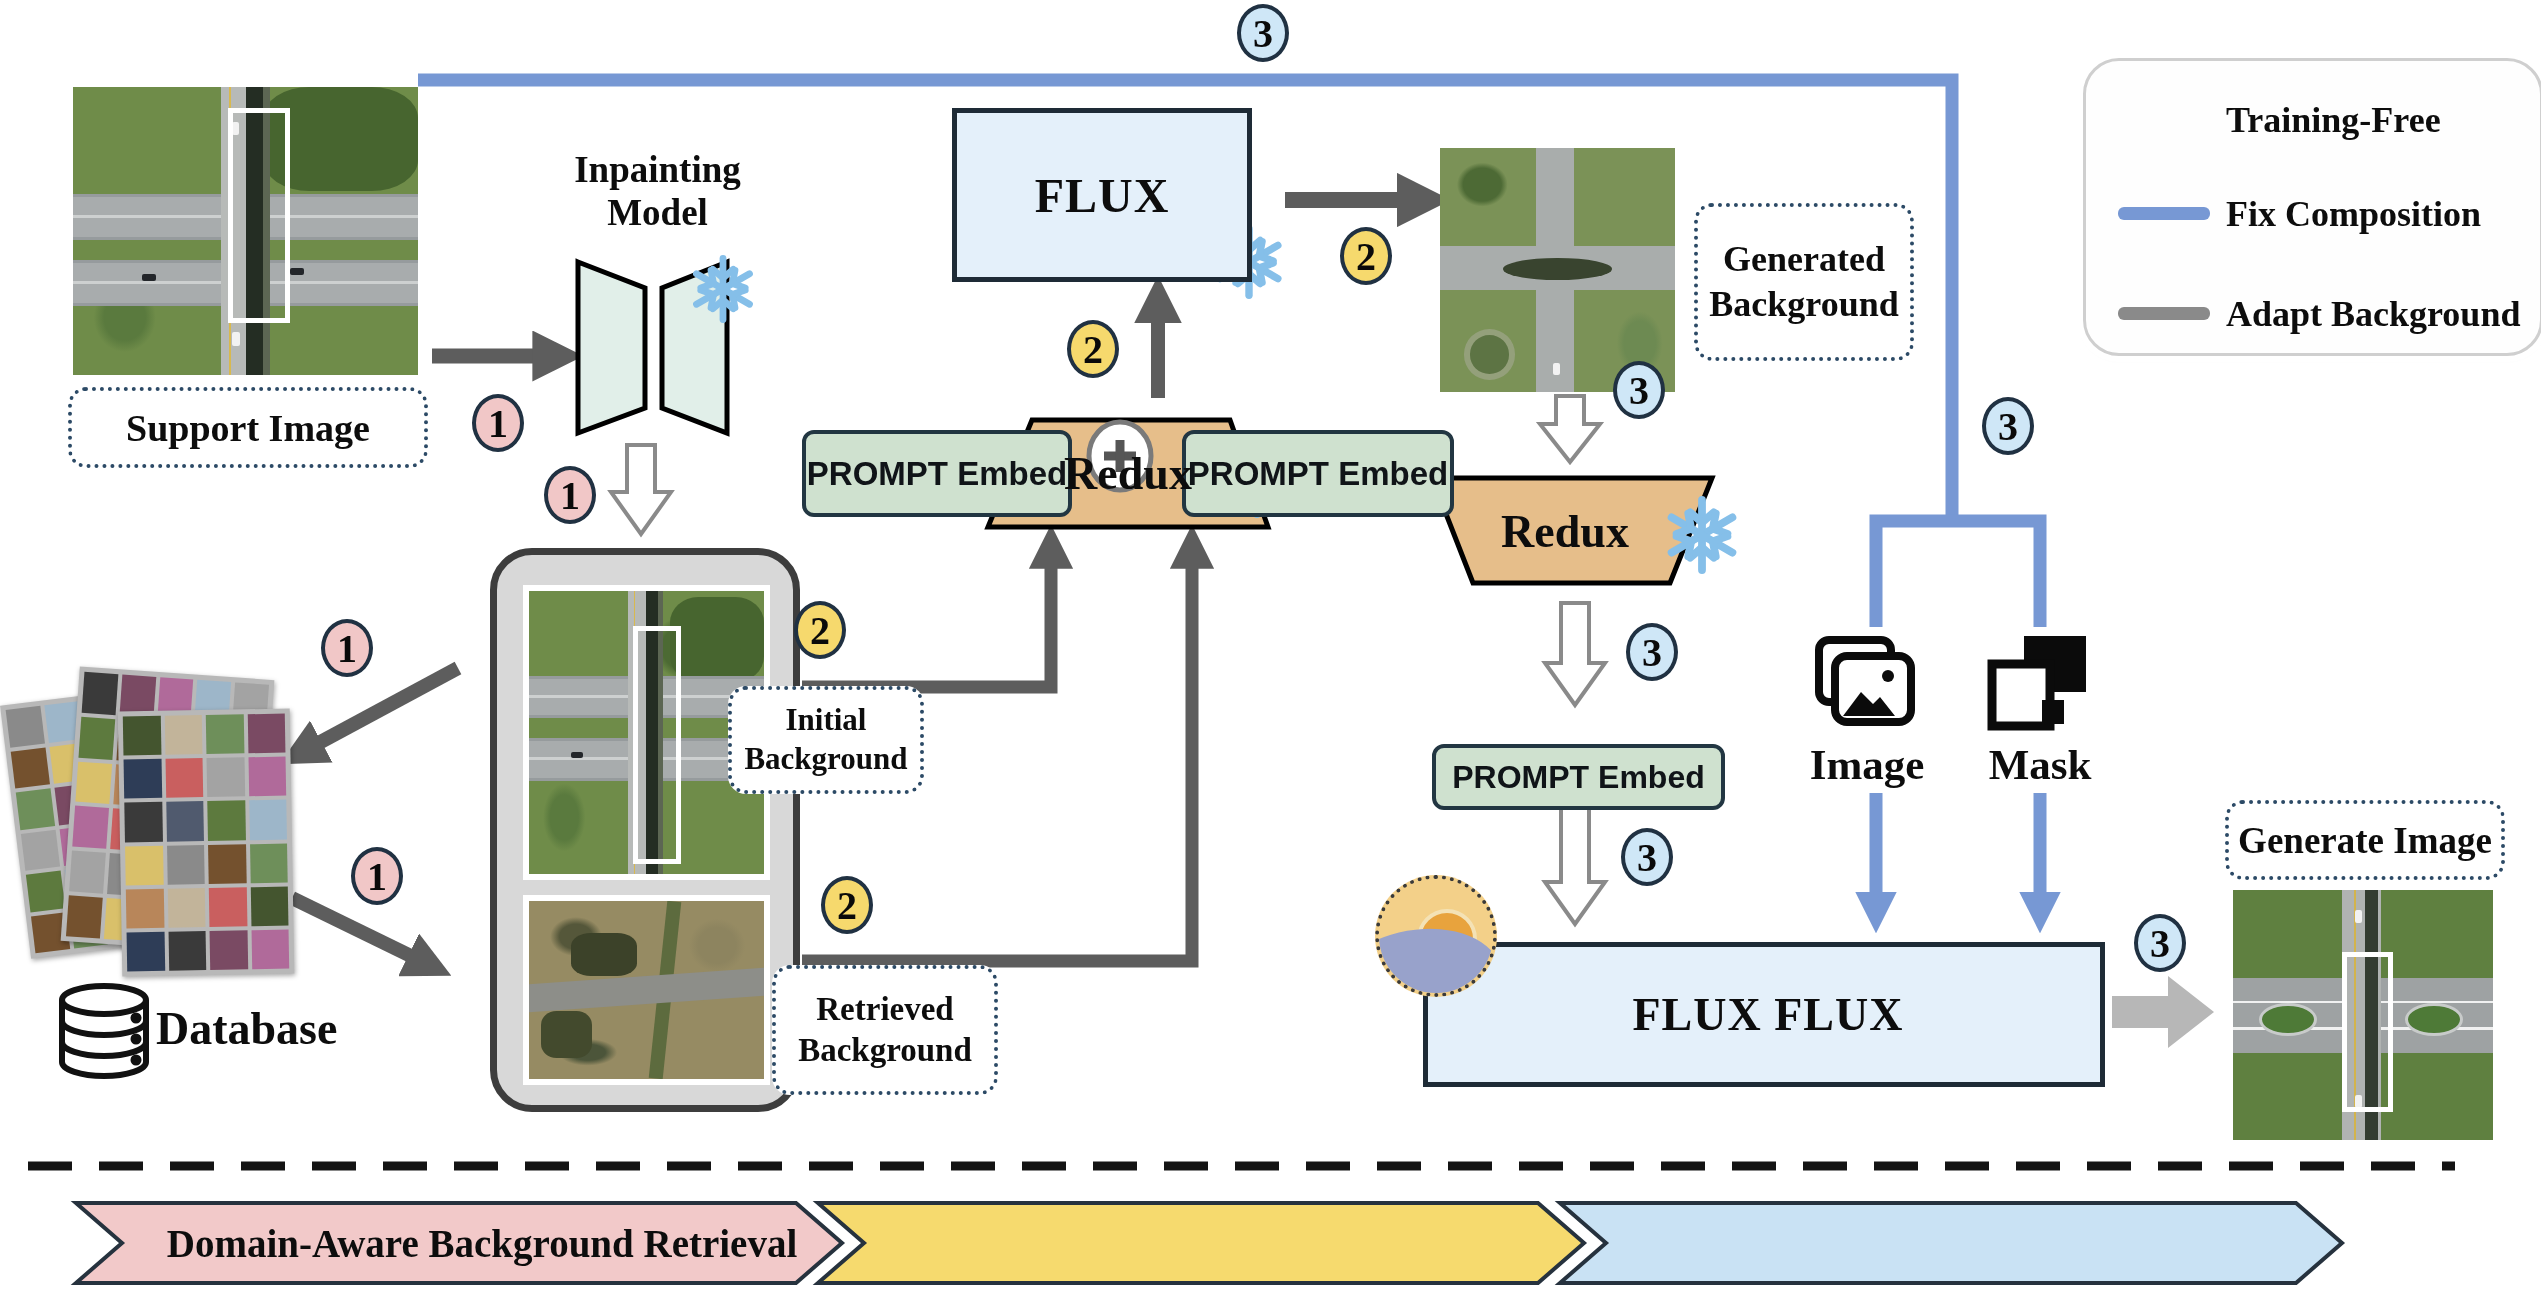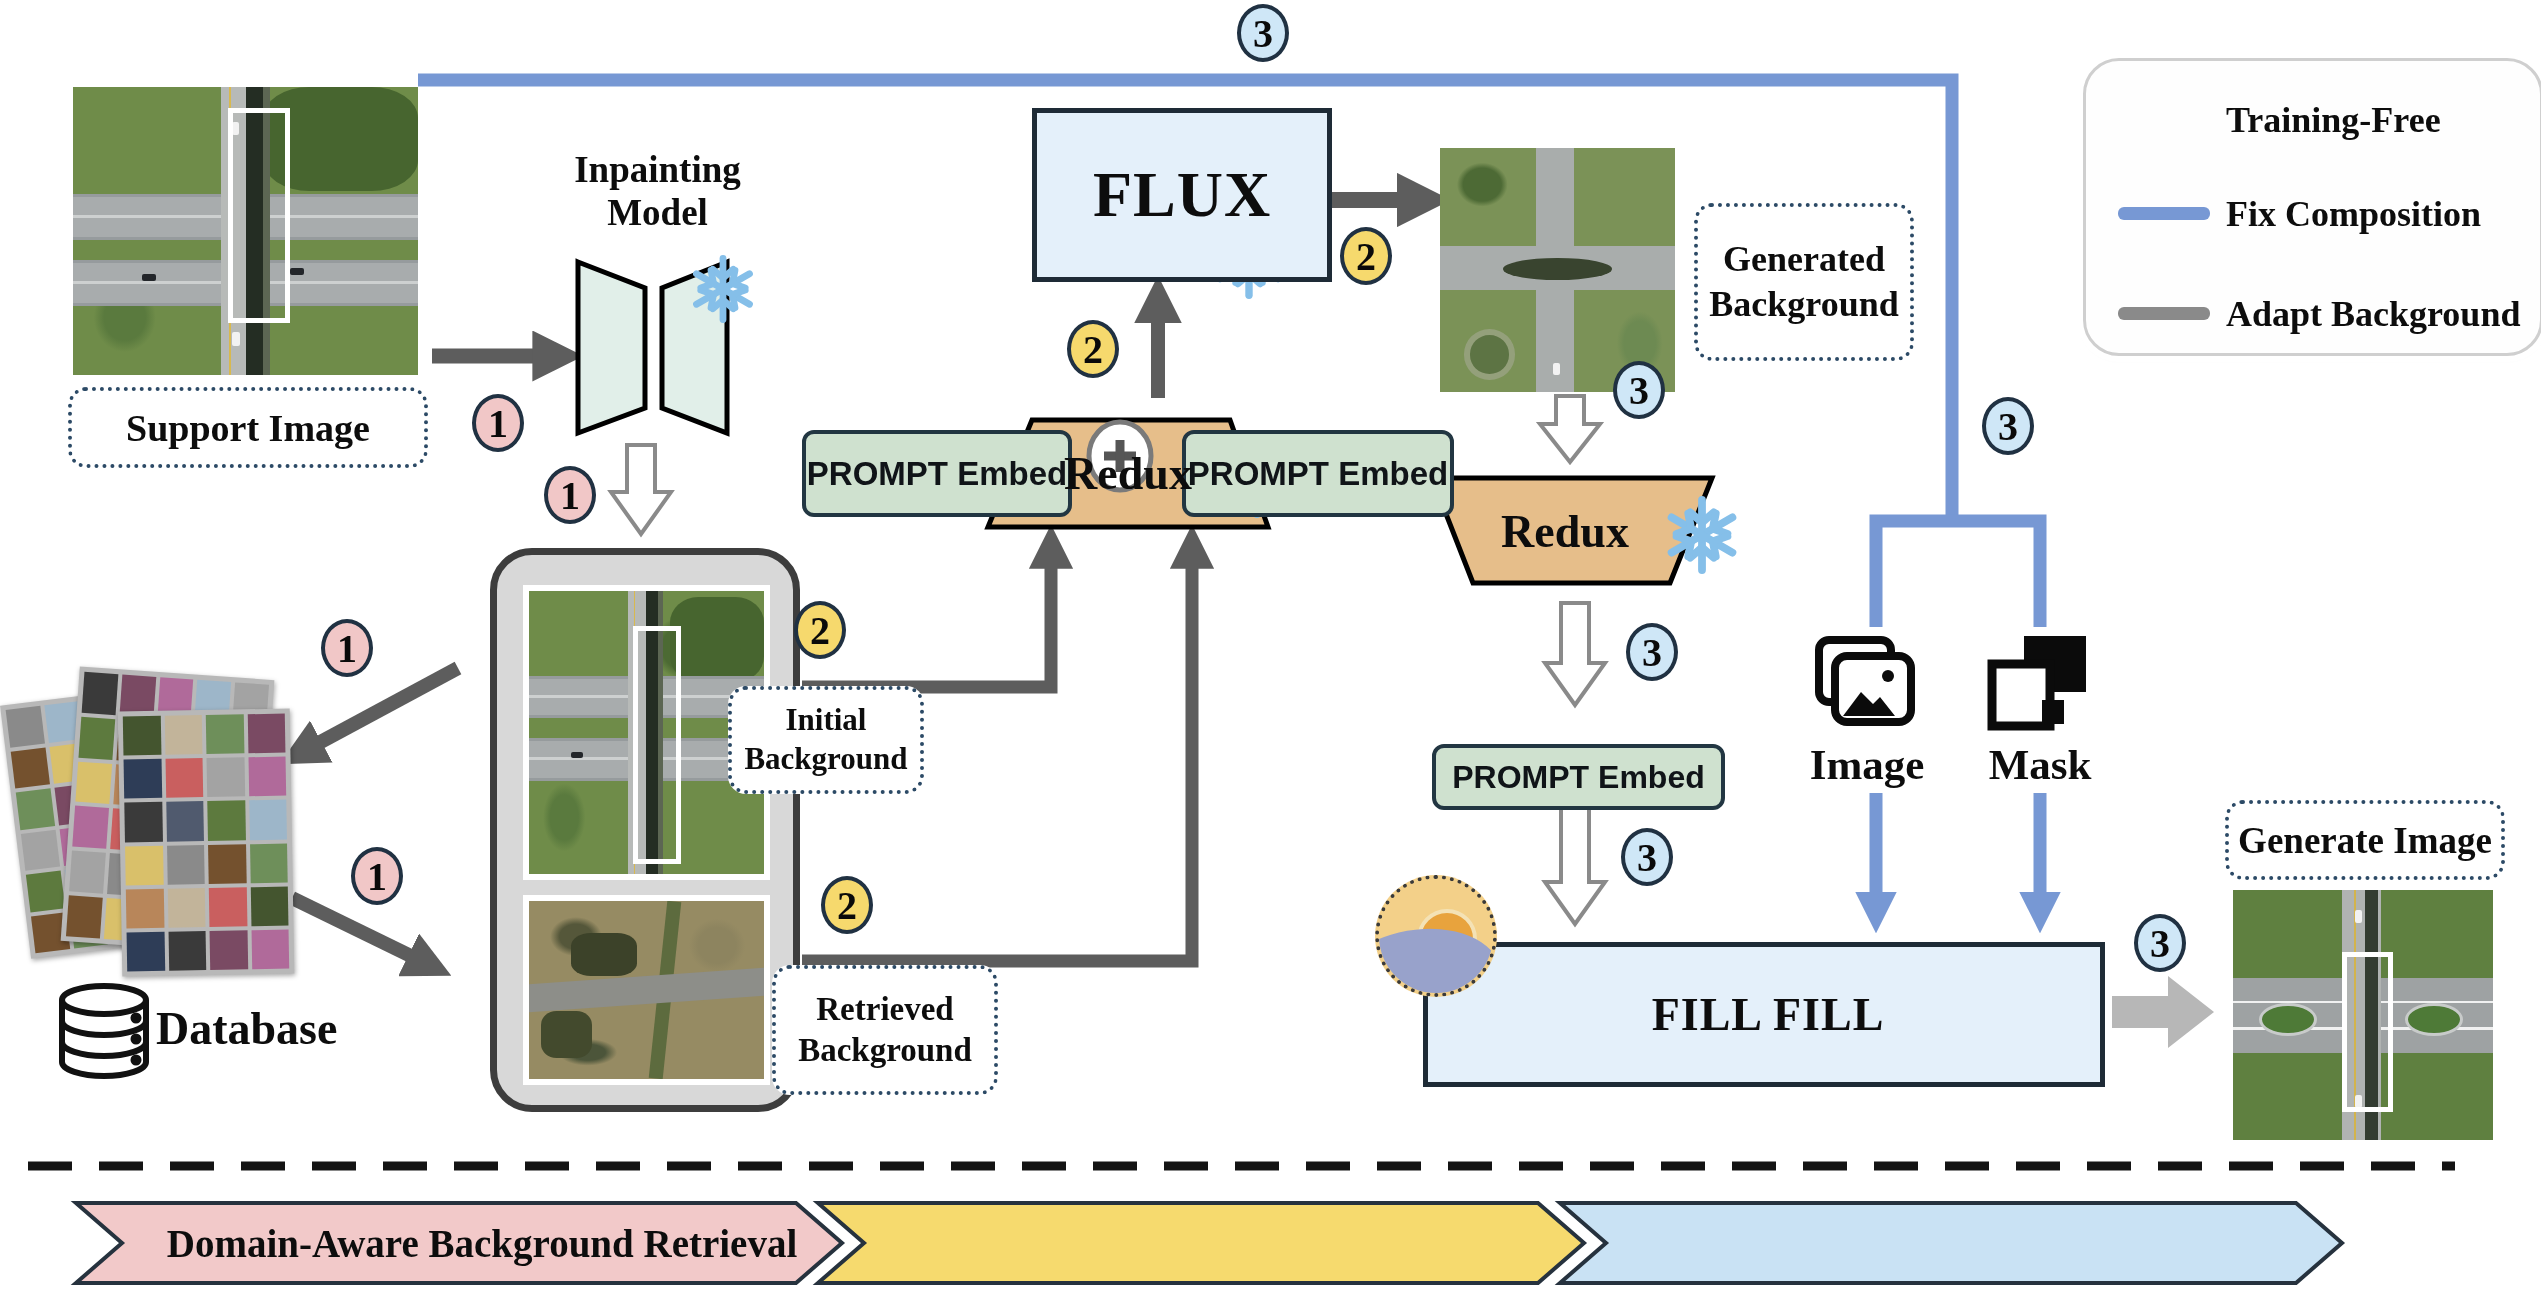--- a/index.html
+++ b/index.html
@@ -207,21 +207,21 @@
 
   <div class="abs dotbox center t" style="left:68px;top:387px;width:352px;height:73px;font-size:38px;">
     <span>Support Image</span>
   </div>
 
   <div class="abs center col t" style="left:530px;top:147px;width:255px;height:90px;font-size:37px;line-height:1.15;">
     <div>Inpainting</div>
     <div>Model</div>
   </div>
 
-  <div class="abs modelbox center t" style="left:1032px;top:108px;width:290px;height:164px;font-size:64px;letter-spacing:1px;justify-content:center;">
+  <div class="abs modelbox center t" style="left:952px;top:108px;width:290px;height:164px;font-size:48px;letter-spacing:1px;justify-content:center;">
     <span>FLUX</span>
   </div>
 
   <div class="abs promptbox center" style="left:802px;top:413px;width:262px;height:79px;font-size:33px;">
     <span>PROMPT Embed</span>
   </div>
   <div class="abs promptbox center" style="left:1182px;top:413px;width:264px;height:79px;font-size:33px;">
     <span>PROMPT Embed</span>
   </div>
 
@@ -372,21 +372,21 @@
   <div class="abs center t" style="left:1972px;top:738px;width:136px;height:52px;font-size:43px;">
     <span>Mask</span>
   </div>
 
   <div class="abs promptbox center" style="left:1432px;top:727px;width:285px;height:58px;font-size:32px;">
     <span>PROMPT Embed</span>
   </div>
 
   <div class="abs modelbox" style="left:1423px;top:942px;width:682px;height:145px;box-sizing:border-box;">
     <div class="center t" style="position:absolute;left:180px;top:0;width:320px;height:100%;font-size:46px;letter-spacing:1px;">
-      <span>FILL FILL</span>
+      <span>FLUX FLUX</span>
     </div>
   </div>
   <div class="abs lsbadge" style="left:1375px;top:875px;width:114px;height:114px;">
     <div class="lssun"></div>
     <div class="lsmtn"></div>
   </div>
 
   <div class="abs dotbox center t" style="left:2225px;top:800px;width:272px;height:72px;font-size:37px;">
     <span>Generate Image</span>
   </div>

